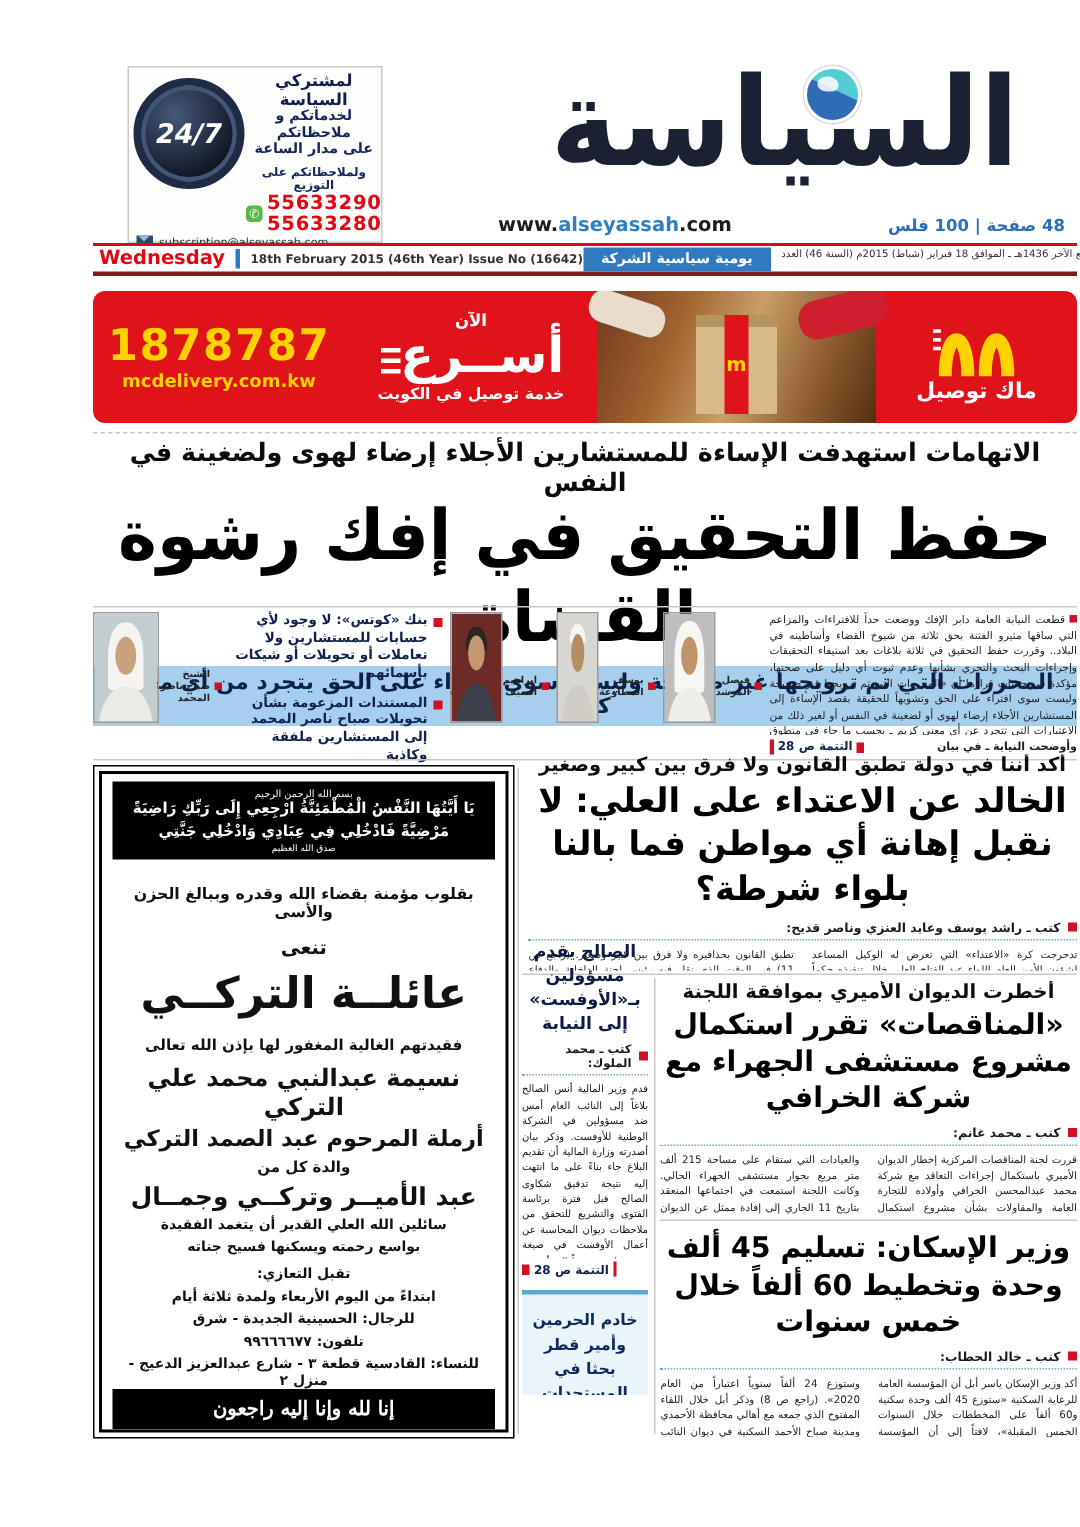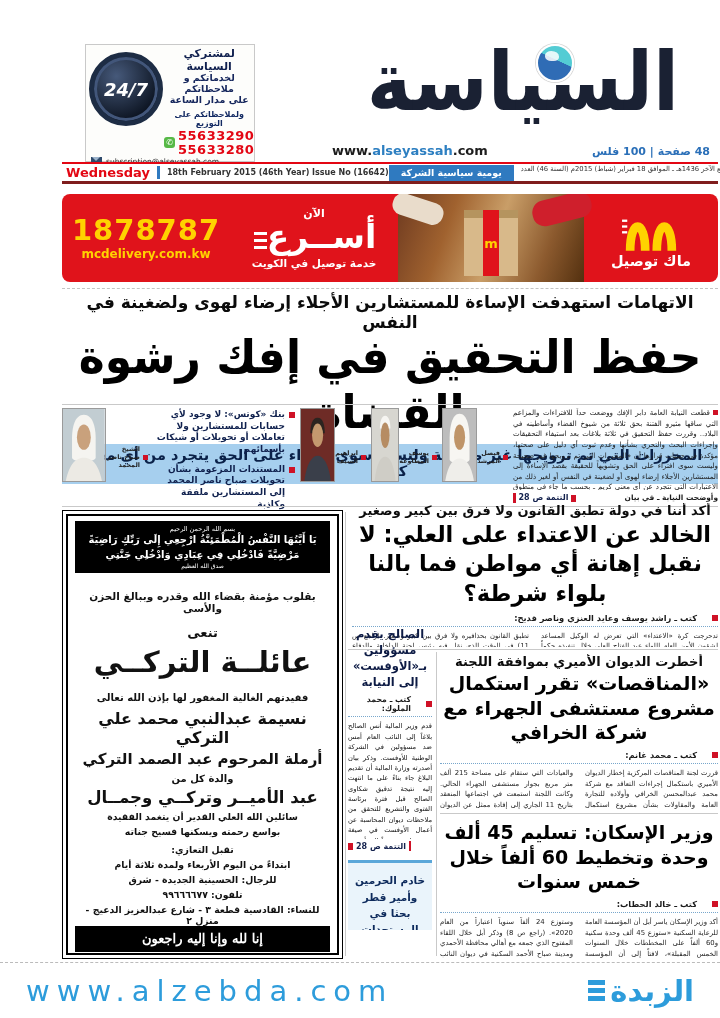--- a/index.html
+++ b/index.html
@@ -110,21 +110,21 @@
   .cont-tag { display:inline-flex; align-items:center; gap:3px; font-size:8px; font-weight:bold;
     color:#13214d; cursor:pointer; }
   .csq { width:5px; height:7px; background:#cf1126; display:inline-block; }
   .cbar { width:2.5px; height:10px; background:#cf1126; display:inline-block; }
   
   .article { position:absolute; direction:rtl; text-align:center; overflow:hidden; }
   .art-kicker { font-size:13px; font-weight:bold; color:#0d0d0d; }
   .art-headline { font-weight:bold; color:#000; line-height:1.3; margin-top:2px; }
   .khaled .art-headline { font-size:22.5px; }
   .tenders .art-headline, .housing .art-headline { font-size:19px; }
-  .byline { display:flex; align-items:center; gap:15px; direction:rtl; text-align:right;
+  .byline { display:flex; align-items:center; gap:5px; direction:rtl; text-align:right;
     font-size:8.3px; font-weight:bold; color:#1a1a1a; margin-top:5px; }
   .byline .rsq { width:6px; height:6px; }
   .art-divider { border-top:1px dotted #78a7cc; margin:3px 0 4px; }
   .art-body { column-count:2; column-gap:12px; font-size:6.9px; line-height:1.52;
     text-align:justify; color:#1c1c1c; overflow:hidden; }
   .khaled { left:352px; top:503px; width:366px; height:144px; }
   .khaled .art-body { height:58px; }
   .tenders { left:440px; top:654px; width:278px; height:156px; }
   .tenders .art-body { height:64px; }
   .housing { left:440px; top:818px; width:278px; height:140px; }
@@ -422,25 +422,14 @@
       <div class="ob-line">بواسع رحمته ويسكنها فسيح جناته</div>
       <div class="ob-line" style="margin-top:7px">تقبل التعازي:</div>
       <div class="ob-line">ابتداءً من اليوم الأربعاء ولمدة ثلاثة أيام</div>
       <div class="ob-line">للرجال: الحسينية الجديدة - شرق</div>
       <div class="ob-line">تلفون: ٩٩٦٦٦٦٧٧</div>
       <div class="ob-line">للنساء: القادسية قطعة ٣ - شارع عبدالعزيز الدعيج - منزل ٢</div>
       <div class="ob-footer">إنا لله وإنا إليه راجعون</div>
     </div>
   </div>
 
-  <div class="footer">
-    <div class="footer-site">www.alzebda.com</div>
-    <div class="footer-logo">
-      <span class="logo-bars">
-          <span></span>
-          <span></span>
-          <span></span>
-        </span>
-      <span class="logo-text">الزبدة</span>
-    </div>
-  </div>
 
 </div>
 
 </body></html>

